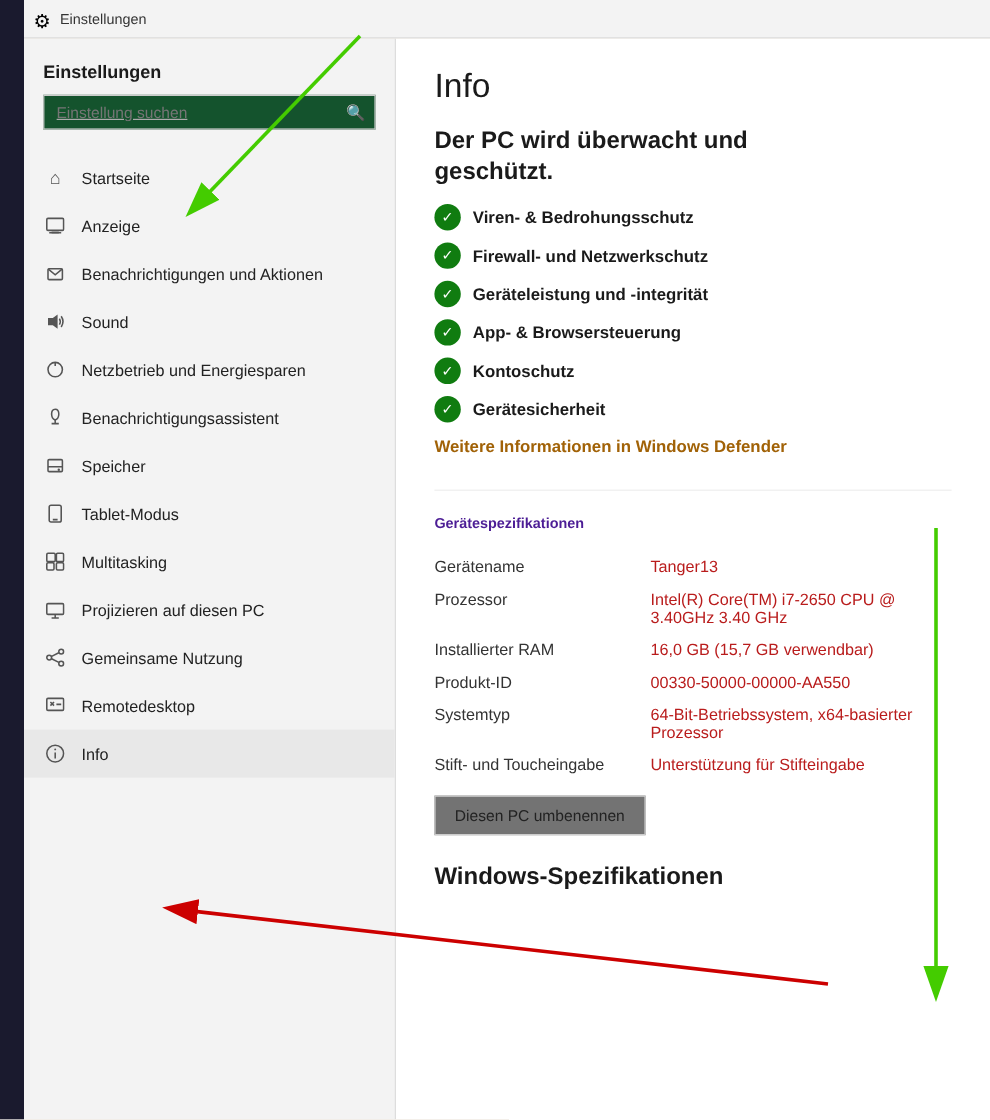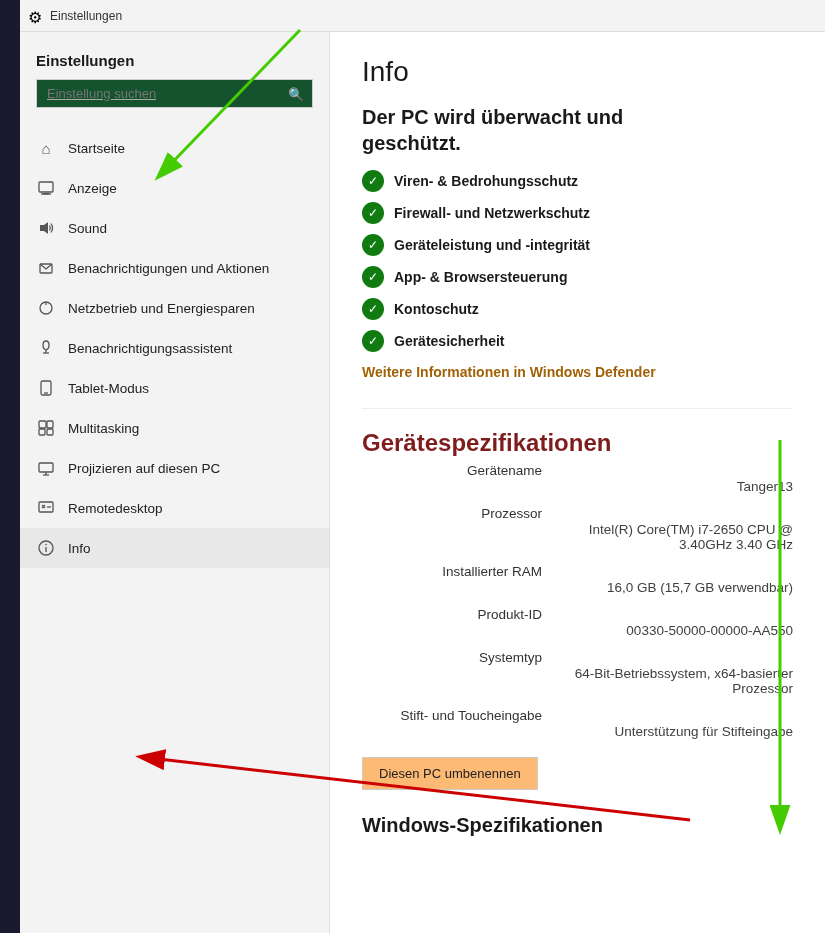--- a/index.html
+++ b/index.html
@@ -204,50 +204,48 @@
       font-weight: bold;
     }
 
     .section-divider {
       height: 1px;
       background: #eee;
       margin: 8px 0 20px 0;
     }
 
     .specs-title {
-      font-size: 24px;
+      font-size: 12px;
       font-weight: 600;
-      color: #7f1d1d;
-      margin-bottom: 0;
+      color: #4c1d95;
+      margin-bottom: 16px;
     }
 
     .spec-row {
       display: flex;
       padding: 6px 0;
       font-size: 13.5px;
       border-bottom: none;
-      text-align: right;
     }
 
     .spec-key {
       width: 180px;
       color: #333;
       flex-shrink: 0;
     }
 
     .spec-value {
-      color: #404040;
+      color: #b91c1c;
       flex: 1;
-      margin-top: 16px;
     }
 
     .rename-btn {
       display: inline-block;
       padding: 8px 16px;
-      background: #fdba74;
+      background: #737373;
       border: 1px solid #ccc;
       font-size: 13px;
       cursor: pointer;
       margin-top: 12px;
       color: #222;
     }
 
     .windows-specs-title {
       font-size: 20px;
       font-weight: 600;
@@ -300,55 +298,65 @@
           <svg width="16" height="16" viewBox="0 0 16 16" fill="#555">
               <rect x="1" y="2" width="14" height="10" rx="1" ry="1" fill="none" stroke="#555" stroke-width="1.3"></rect>
               <rect x="5" y="13" width="6" height="1.5" fill="#555"></rect>
               <line x1="3" y1="14" x2="13" y2="14" stroke="#555" stroke-width="1.3"></line>
             </svg>
         </span>
         <span class="nav-label">Anzeige</span>
       </div>
       <div class="nav-item">
         <span class="nav-icon">
+          <svg width="16" height="16" viewBox="0 0 16 16" fill="none" stroke="#555" stroke-width="1.3">
+              <rect x="2" y="4" width="12" height="9" rx="1"></rect>
+              <polyline points="2,4 8,9 14,4"></polyline>
+            </svg>
+        </span>
+        <span class="nav-label">Benachrichtigungen und Aktionen</span>
+      </div>
+      <div class="nav-item">
+        <span class="nav-icon">
           <svg width="16" height="16" viewBox="0 0 16 16" fill="#555">
               <polygon points="2,5 6,5 10,2 10,14 6,11 2,11" fill="#555"></polygon>
               <path d="M11.5,5.5 Q13,8 11.5,10.5" stroke="#555" stroke-width="1.3" fill="none"></path>
               <path d="M13,3.5 Q16,8 13,12.5" stroke="#555" stroke-width="1.3" fill="none"></path>
             </svg>
         </span>
         <span class="nav-label">Sound</span>
       </div>
       <div class="nav-item">
         <span class="nav-icon">
           <svg width="16" height="16" viewBox="0 0 16 16" fill="none" stroke="#555" stroke-width="1.3">
-              <rect x="2" y="4" width="12" height="9" rx="1"></rect>
-              <polyline points="2,4 8,9 14,4"></polyline>
-            </svg>
-        </span>
-        <span class="nav-label">Benachrichtigungen und Aktionen</span>
-      </div>
-      <div class="nav-item">
-        <span class="nav-icon">
-          <svg width="16" height="16" viewBox="0 0 16 16" fill="none" stroke="#555" stroke-width="1.3">
               <circle cx="8" cy="8" r="6"></circle>
               <line x1="8" y1="2" x2="8" y2="5"></line>
             </svg>
         </span>
         <span class="nav-label">Netzbetrieb und Energiesparen</span>
       </div>
       <div class="nav-item">
         <span class="nav-icon">
           <svg width="16" height="16" viewBox="0 0 16 16" fill="none" stroke="#555" stroke-width="1.3">
               <path d="M8,1 Q11,1 11,5 Q11,9 8,10 Q5,9 5,5 Q5,1 8,1Z"></path>
               <line x1="8" y1="10" x2="8" y2="13"></line>
               <line x1="5" y1="13" x2="11" y2="13"></line>
             </svg>
         </span>
         <span class="nav-label">Benachrichtigungsassistent</span>
+      </div>
+      <div class="nav-item">
+        <span class="nav-icon">
+          <svg width="16" height="16" viewBox="0 0 16 16" fill="none" stroke="#555" stroke-width="1.3">
+              <rect x="2" y="3" width="12" height="10" rx="1"></rect>
+              <line x1="2" y1="9" x2="14" y2="9"></line>
+              <circle cx="11" cy="11.5" r="1" fill="#555" stroke="none"></circle>
+            </svg>
+        </span>
+        <span class="nav-label">Speicher</span>
       </div>
       <div class="nav-item">
         <span class="nav-icon">
           <svg width="16" height="16" viewBox="0 0 16 16" fill="none" stroke="#555" stroke-width="1.3">
               <rect x="3" y="1" width="10" height="14" rx="1.5"></rect>
               <line x1="6" y1="13" x2="10" y2="13"></line>
             </svg>
         </span>
         <span class="nav-label">Tablet-Modus</span>
       </div>
@@ -365,20 +373,32 @@
       </div>
       <div class="nav-item">
         <span class="nav-icon">
           <svg width="16" height="16" viewBox="0 0 16 16" fill="none" stroke="#555" stroke-width="1.3">
               <rect x="1" y="3" width="14" height="9" rx="1"></rect>
               <line x1="8" y1="12" x2="8" y2="15"></line>
               <line x1="5" y1="15" x2="11" y2="15"></line>
             </svg>
         </span>
         <span class="nav-label">Projizieren auf diesen PC</span>
+      </div>
+      <div class="nav-item">
+        <span class="nav-icon">
+          <svg width="16" height="16" viewBox="0 0 16 16" fill="none" stroke="#555" stroke-width="1.3">
+              <circle cx="13" cy="3" r="2"></circle>
+              <circle cx="3" cy="8" r="2"></circle>
+              <circle cx="13" cy="13" r="2"></circle>
+              <line x1="5" y1="7" x2="11" y2="4"></line>
+              <line x1="5" y1="9" x2="11" y2="12"></line>
+            </svg>
+        </span>
+        <span class="nav-label">Gemeinsame Nutzung</span>
       </div>
       <div class="nav-item">
         <span class="nav-icon">
           <svg width="16" height="16" viewBox="0 0 16 16" fill="none" stroke="#555" stroke-width="1.3">
               <rect x="1" y="2" width="14" height="10" rx="1"></rect>
               <line x1="4" y1="5" x2="7" y2="8"></line>
               <line x1="4" y1="8" x2="7" y2="5"></line>
               <line x1="9" y1="7" x2="13" y2="7"></line>
             </svg>
         </span>

